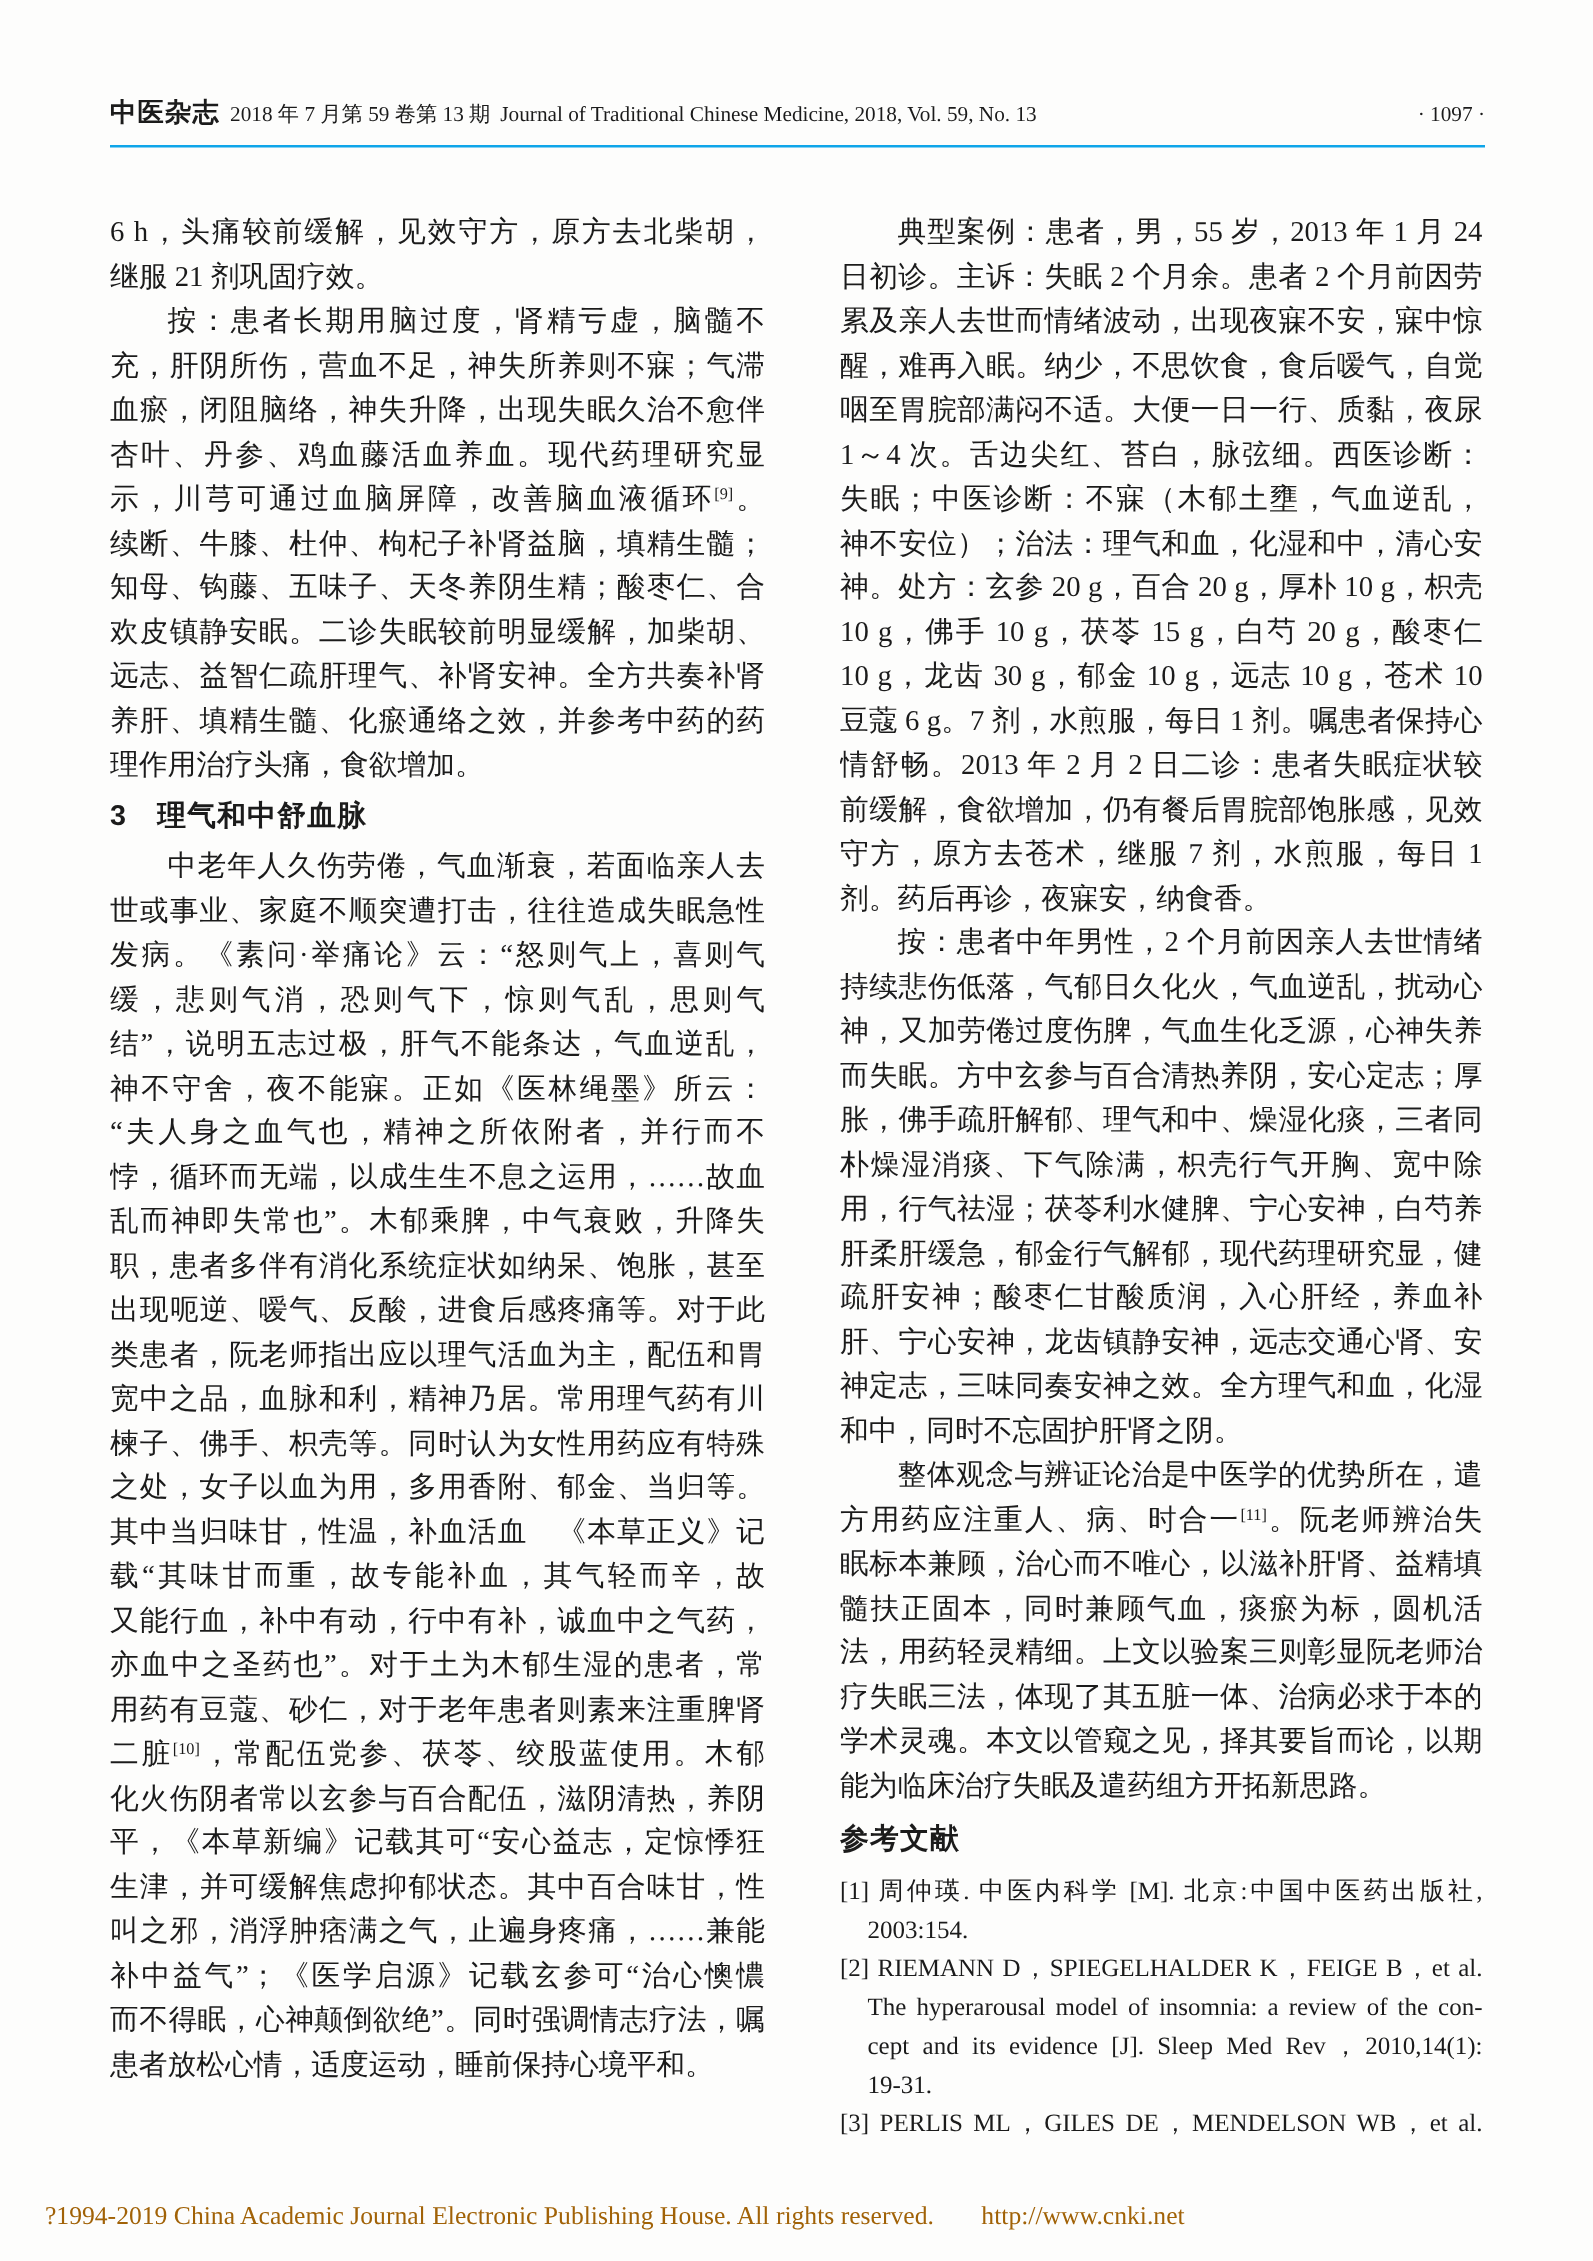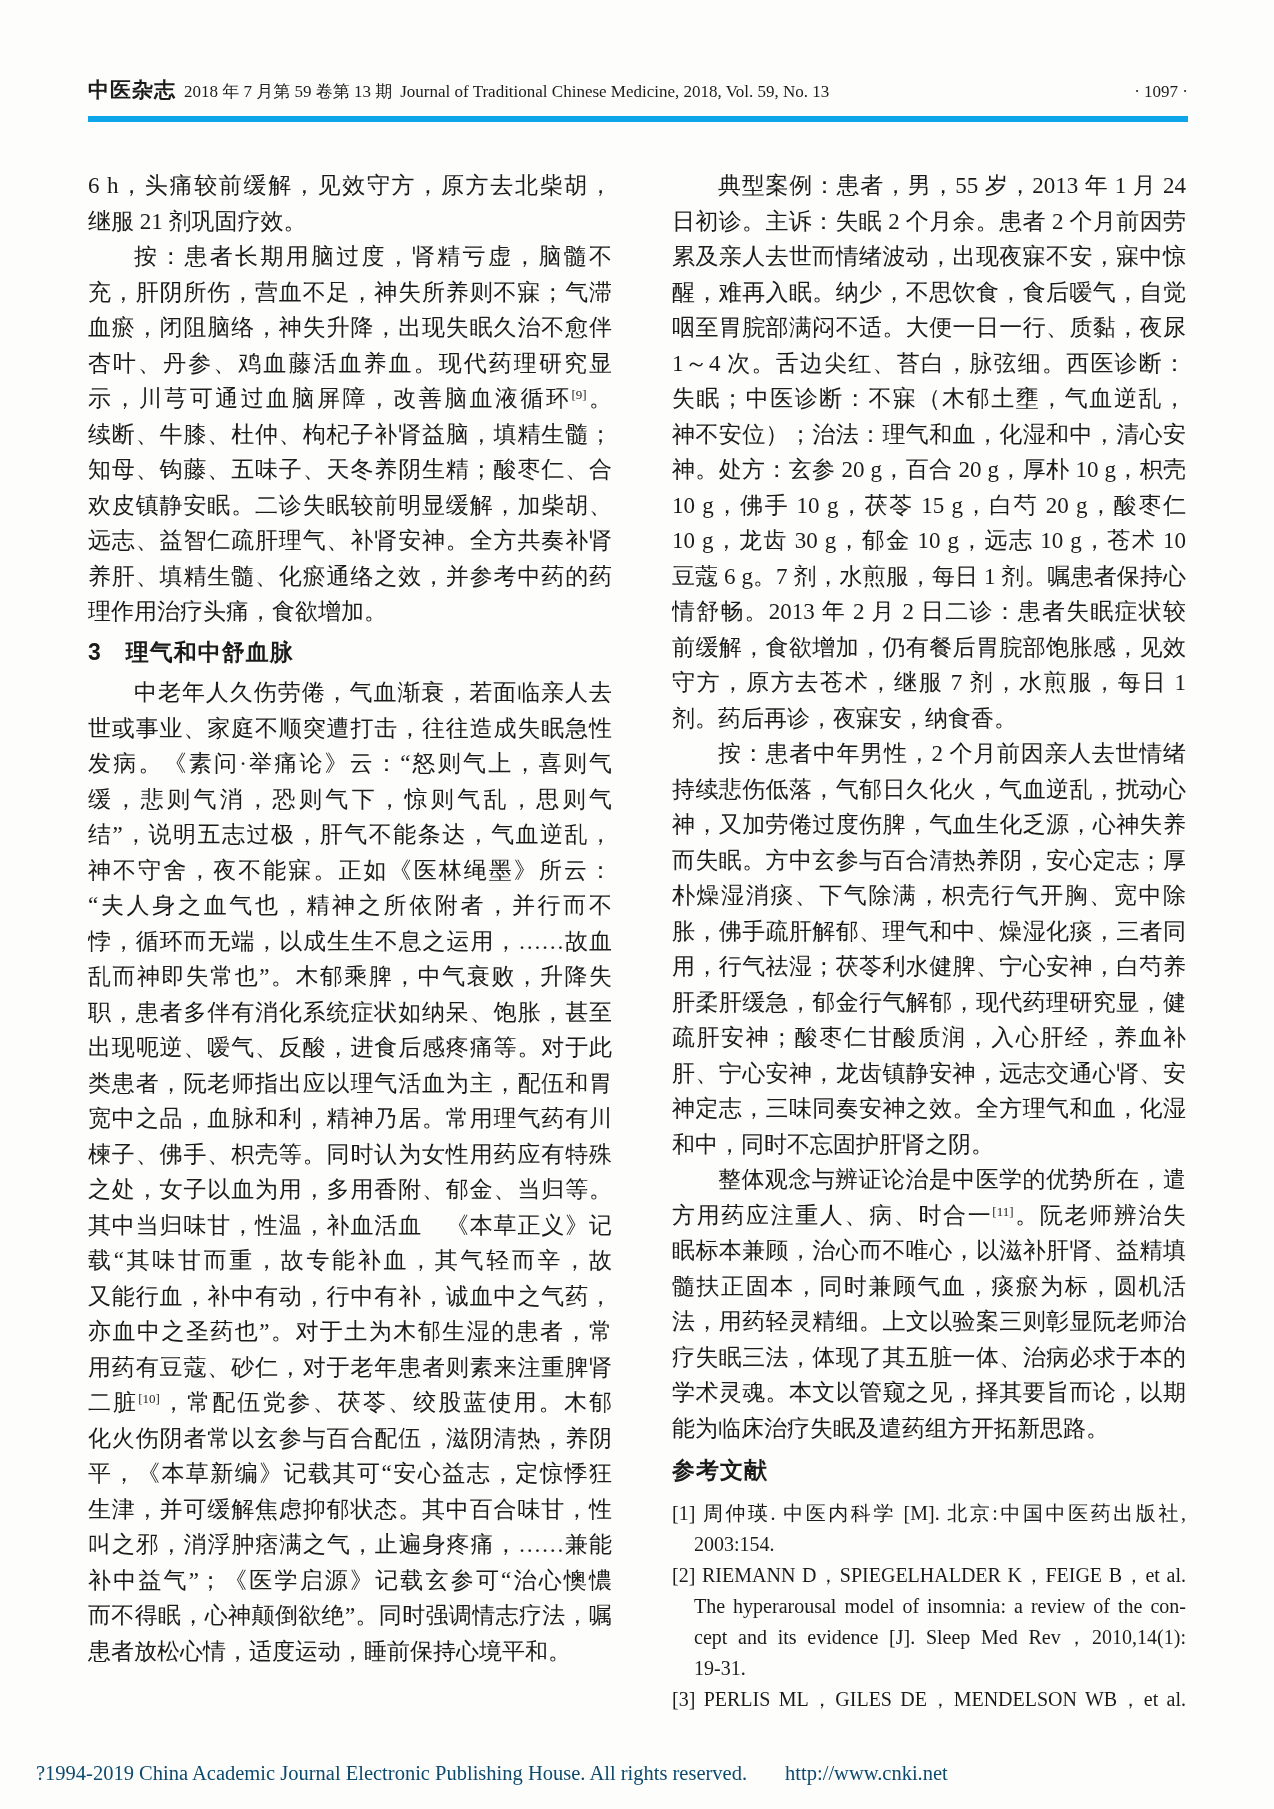--- a/index.html
+++ b/index.html
@@ -9,21 +9,21 @@
     background:#fdfdfc;
     margin:0 auto;
     overflow:hidden;
     font-family:"Liberation Serif","DejaVu Serif",serif;
     color:#1b1b1b;
   }
   
   .header{
     position:absolute;left:88px;right:86px;top:76px;
     display:flex;justify-content:space-between;align-items:baseline;
-    border-bottom:6px solid #0ea5e9;
+    border-bottom:2px solid #0ea5e9;
     padding-bottom:12px;
   }
   .header-left{display:flex;align-items:baseline;gap:8px;}
   .journal-cn{
     font-family:"Liberation Sans","DejaVu Sans",sans-serif;
     font-weight:bold;font-size:21px;letter-spacing:1px;
   }
   .issue-info,.journal-en,.page-no{font-size:17px;}
   
   .columns{
@@ -61,21 +61,21 @@
   .line.ref-cont-end{text-align-last:left;}
   .line sup.cite{
     font-size:13px;
     vertical-align:7px;
     line-height:0;
   }
   
   .footer{
     position:absolute;left:36px;top:1762px;
     display:flex;gap:38px;
-    font-size:20.5px;color:#0c4a6e;
+    font-size:20.5px;color:#a16207;
     white-space:nowrap;
   }
 </style>
 </head>
 <body>
 
 <div class="page">
 
   <div class="header">
     <div class="header-left">
@@ -145,22 +145,22 @@
         <div class="line body">10 g，龙齿 30 g，郁金 10 g，远志 10 g，苍术 10 g，</div>
         <div class="line body">豆蔻 6 g。7 剂，水煎服，每日 1 剂。嘱患者保持心</div>
         <div class="line body">情舒畅。2013 年 2 月 2 日二诊：患者失眠症状较</div>
         <div class="line body">前缓解，食欲增加，仍有餐后胃脘部饱胀感，见效</div>
         <div class="line body">守方，原方去苍术，继服 7 剂，水煎服，每日 1</div>
         <div class="line end">剂。药后再诊，夜寐安，纳食香。</div>
         <div class="line first">按：患者中年男性，2 个月前因亲人去世情绪</div>
         <div class="line body">持续悲伤低落，气郁日久化火，气血逆乱，扰动心</div>
         <div class="line body">神，又加劳倦过度伤脾，气血生化乏源，心神失养</div>
         <div class="line body">而失眠。方中玄参与百合清热养阴，安心定志；厚</div>
+        <div class="line body">胀，佛手疏肝解郁、理气和中、燥湿化痰，三者同</div>
         <div class="line body">朴燥湿消痰、下气除满，枳壳行气开胸、宽中除</div>
-        <div class="line body">胀，佛手疏肝解郁、理气和中、燥湿化痰，三者同</div>
         <div class="line body">用，行气祛湿；茯苓利水健脾、宁心安神，白芍养</div>
         <div class="line body">肝柔肝缓急，郁金行气解郁，现代药理研究显，健脾</div>
         <div class="line body">疏肝安神；酸枣仁甘酸质润，入心肝经，养血补</div>
         <div class="line body">肝、宁心安神，龙齿镇静安神，远志交通心肾、安</div>
         <div class="line body">神定志，三味同奏安神之效。全方理气和血，化湿</div>
         <div class="line end">和中，同时不忘固护肝肾之阴。</div>
         <div class="line first">整体观念与辨证论治是中医学的优势所在，遣</div>
         <div class="line body"><span>方用药应注重人、病、时合一</span><sup class="cite">[11]</sup><span>。阮老师辨治失</span></div>
         <div class="line body">眠标本兼顾，治心而不唯心，以滋补肝肾、益精填</div>
         <div class="line body">髓扶正固本，同时兼顾气血，痰瘀为标，圆机活</div>

